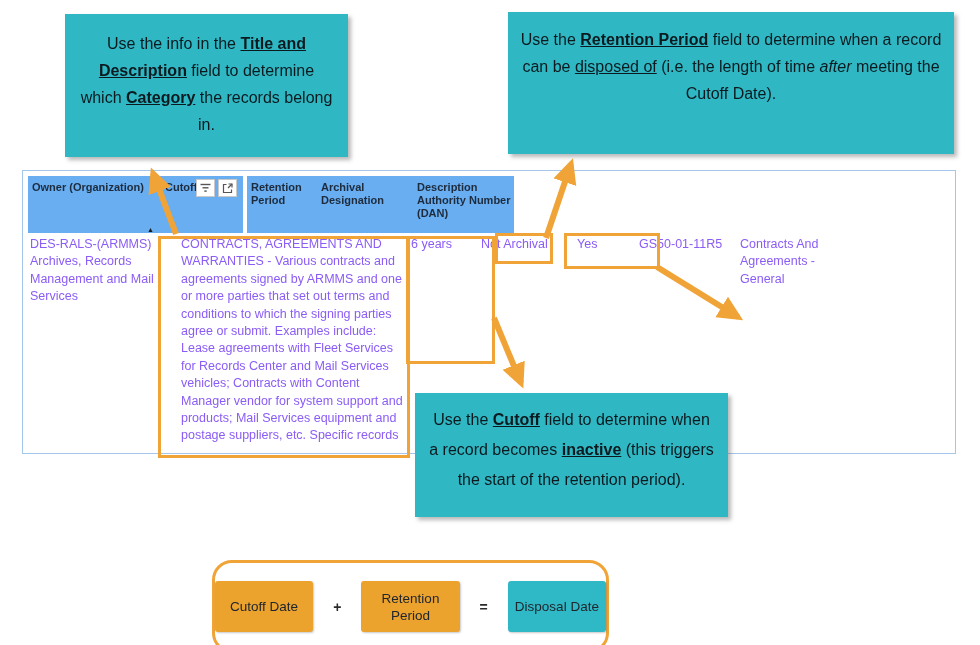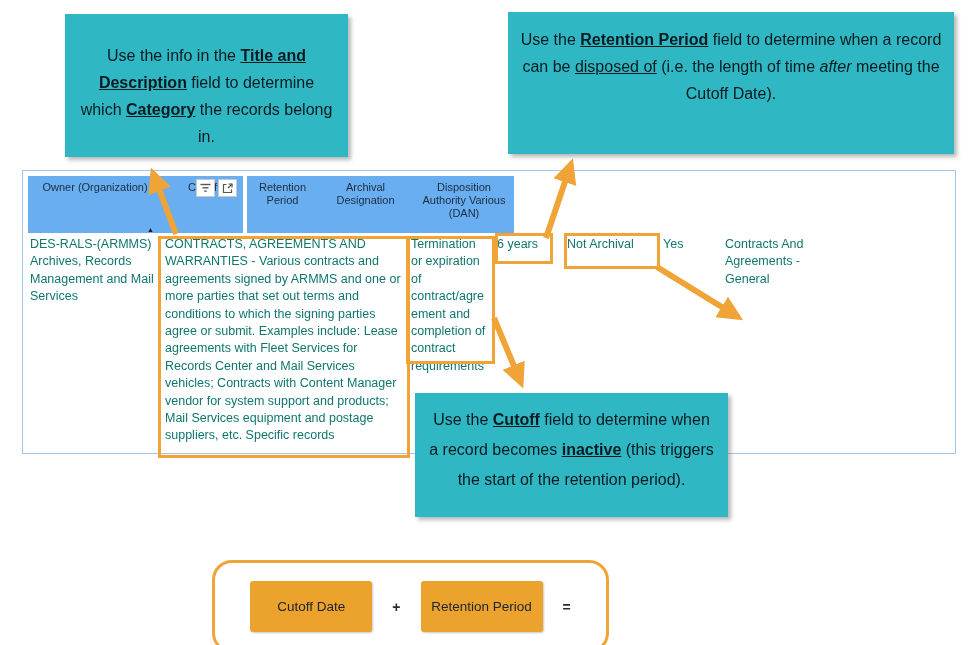--- a/index.html
+++ b/index.html
@@ -10,48 +10,47 @@
   
   .callout{
     position:absolute;background:#2FB8C3;color:#0c1a20;
     text-align:center;font-size:16px;line-height:27px;
     box-shadow:3px 3px 4px rgba(100,100,100,.45);
     box-sizing:border-box;padding:10px 12px;z-index:3;
   }
   .callout .b{font-weight:bold;text-decoration:underline;}
   .callout .u{text-decoration:underline;}
   .callout .i{font-style:italic;margin-top:22px;}
-  #co-title{left:65px;top:14px;width:283px;height:143px;padding-top:28px;}
+  #co-title{left:65px;top:14px;width:283px;height:143px;padding-top:16px;}
   #co-retention{left:508px;top:12px;width:446px;height:142px;padding-top:14px;}
   #co-cutoff{left:415px;top:393px;width:313px;height:124px;padding-top:12px;line-height:30px;}
   #co-archival{left:752px;top:323px;width:214px;height:256px;padding:10px 8px;line-height:28px;}
   
   .pbitable{
     position:absolute;left:22px;top:170px;width:934px;height:284px;
     border:1px solid #A3C6EA;background:#fff;box-sizing:border-box;
     padding:5px 0 0 5px;z-index:1;
   }
   .thead{display:flex;height:57px;position:relative;}
   .th{
-    background:#68AEF1;color:#1e2b3c;font-weight:normal;font-size:11px;
+    background:#68AEF1;color:#1e2b3c;font-weight:bold;font-size:11px;
     line-height:13px;box-sizing:border-box;padding:5px 3px 0 4px;
     position:relative;
-    text-align:center;
   }
   .td{
-    color:#0f766e;font-size:12.5px;line-height:17.4px;box-sizing:border-box;
+    color:#8b5cf6;font-size:12.5px;line-height:17.4px;box-sizing:border-box;
     padding:3px 5px 0 2px;
   }
   .tbody{display:flex;align-items:stretch;}
   .c1{width:133px;} .c2{width:248px;} .c3{width:86px;} .c4{width:70px;}
   .c5{width:96px;} .c6{width:62px;} .c7{width:101px;} .c8{width:100px;}
   .cfill{flex:1;background:#fff;}
   .th.c3{border-right:4px solid #fff;}
   .td.c3{overflow-wrap:anywhere;}
-  .td.c2{padding-left:4px;}
+  .td.c2{padding-left:20px;}
   .hdr-icons{position:absolute;top:3px;right:6px;display:flex;gap:3px;}
   .hicon{
     width:17px;height:16px;background:#fff;border:1px solid #c9c9c9;
     display:flex;align-items:center;justify-content:center;cursor:pointer;
   }
   .sort-arrow{
     position:absolute;left:119px;bottom:0px;font-size:7px;color:#1a1a1a;
   }
   
   .hl{position:absolute;border:3px solid #F0A437;box-sizing:border-box;z-index:4;}
@@ -110,31 +109,31 @@
                   <path d="M4.5 1.5 H1.5 V9.5 H9.5 V6.5"></path>
                   <path d="M6.5 1 H10 V4.5"></path>
                   <line x1="10" y1="1" x2="6" y2="5"></line>
                 </g>
               </svg>
           </span>
         </span>
       </div>
       <div class="th c4">Retention Period</div>
       <div class="th c5">Archival Designation</div>
-      <div class="th c7">Disposition Authority Various (DAN)</div>
+      <div class="th c7">Description Authority Number (DAN)</div>
       <div class="cfill"></div>
       <span class="sort-arrow">▲</span>
     </div>
     <div class="tbody">
       <div class="td c1">DES-RALS-(ARMMS) Archives, Records Management and Mail Services</div>
       <div class="td c2">CONTRACTS, AGREEMENTS AND WARRANTIES - Various contracts and agreements signed by ARMMS and one or more parties that set out terms and conditions to which the signing parties agree or submit. Examples include: Lease agreements with Fleet Services for Records Center and Mail Services vehicles; Contracts with Content Manager vendor for system support and products; Mail Services equipment and postage suppliers, etc. Specific records</div>
-      <div class="td c3">Termination or expiration of contract/agreement and completion of contract requirements</div>
       <div class="td c4">6 years</div>
       <div class="td c5">Not Archival</div>
       <div class="td c6">Yes</div>
+      <div class="td c7">GS50-01-11R5</div>
       <div class="td c8">Contracts And Agreements - General</div>
     </div>
   </div>
 
   <div class="hl" id="hl-desc"></div>
   <div class="hl" id="hl-cutoff"></div>
   <div class="hl" id="hl-years"></div>
   <div class="hl" id="hl-archival"></div>
 
   <div class="callout" id="co-cutoff">
@@ -152,15 +151,16 @@
     <line x1="546" y1="238" x2="571" y2="164" stroke="#F0A437" stroke-width="6" marker-end="url(#ah)"></line>
     <line x1="494" y1="318" x2="521" y2="383" stroke="#F0A437" stroke-width="6" marker-end="url(#ah)"></line>
     <line x1="657" y1="267" x2="738" y2="317" stroke="#F0A437" stroke-width="6" marker-end="url(#ah)"></line>
   </svg>
 
   <div class="formula">
     <div class="fbox">Cutoff Date</div>
     <div class="fop">+</div>
     <div class="fbox">Retention Period</div>
     <div class="fop">=</div>
+    <div class="fbox teal">Disposal Date</div>
   </div>
 
 </div>
 
 </body></html>

